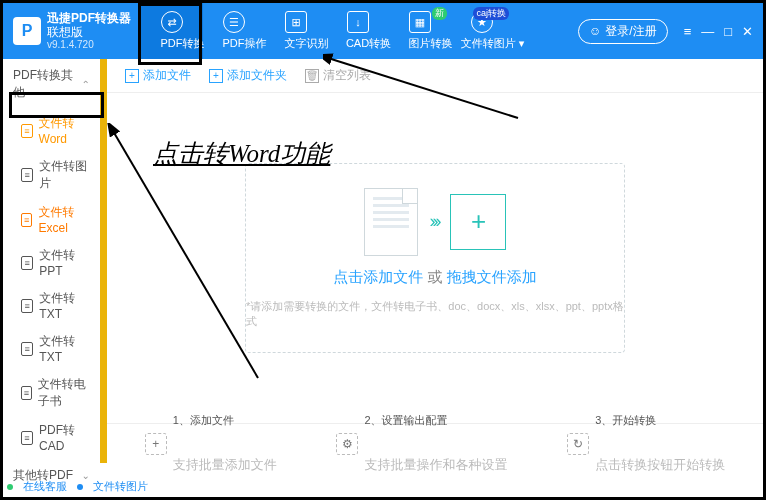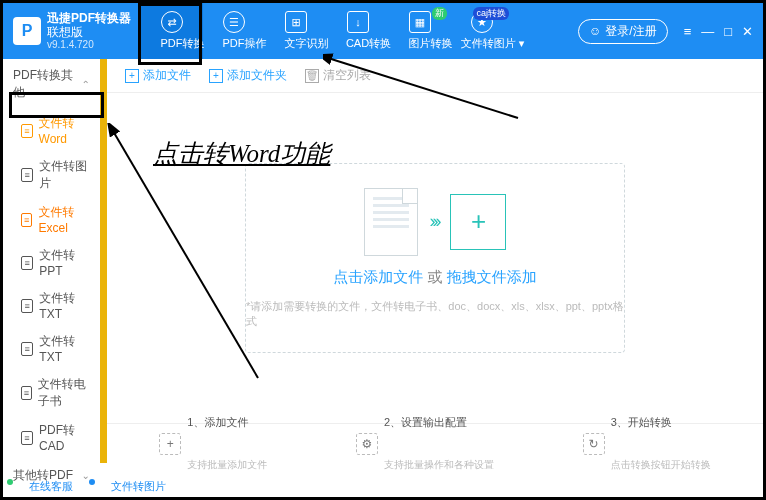--- a/index.html
+++ b/index.html
@@ -44,22 +44,22 @@
   .dz-line { height: 3px; background: #e3eaef; }
   .dz-arrow { color: #29c3b8; font-size: 18px; letter-spacing: -3px; }
   .dz-plus { width: 56px; height: 56px; border: 1.5px solid #29c3b8; color: #29c3b8; font-size: 26px; display: flex; align-items: center; justify-content: center; }
   .dz-text { font-size: 15px; color: #29a3ff; }
   .dz-text .or { color: #888; }
   .dz-hint { font-size: 11px; color: #bbb; }
   .footer { height: 40px; border-top: 1px solid #eee; display: flex; align-items: center; justify-content: space-around; font-size: 11px; color: #777; padding: 0 8px; }
   .step { display: flex; align-items: center; gap: 6px; }
   .step-ico { width: 22px; height: 22px; border: 1px dashed #bbb; border-radius: 3px; display: flex; align-items: center; justify-content: center; font-size: 12px; }
   .step-txt .s1 { color: #555; }
-  .step-txt .s2 { color: #bbb; font-size: 10px; margin-top: 28px; }
-  .bottombar { position: absolute; bottom: 3px; left: 4px; font-size: 11px; color: #1e8df3; display: flex; gap: 16px; align-items: flex-start; }
+  .step-txt .s2 { color: #bbb; font-size: 13px; margin-top: 28px; }
+  .bottombar { position: absolute; bottom: 3px; left: 4px; font-size: 11px; color: #1e8df3; display: flex; gap: 10px; align-items: center; }
   .bottombar .dot { width: 6px; height: 6px; border-radius: 50%; }
   
   .anno-box1 { position: absolute; left: 135px; top: 0px; width: 64px; height: 62px; border: 3px solid #000; pointer-events: none; z-index: 50; }
   .anno-box2 { position: absolute; left: 6px; top: 89px; width: 95px; height: 26px; border: 3px solid #000; pointer-events: none; z-index: 50; }
   .anno-text { position: absolute; left: 150px; top: 120px; font-style: italic; font-family: serif; font-size: 25px; text-decoration: underline; z-index: 50; pointer-events: none; margin-top: 14px; }
   svg.arrow { position: absolute; pointer-events: none; z-index: 49; }
 </style>
 </head>
 <body>
 

